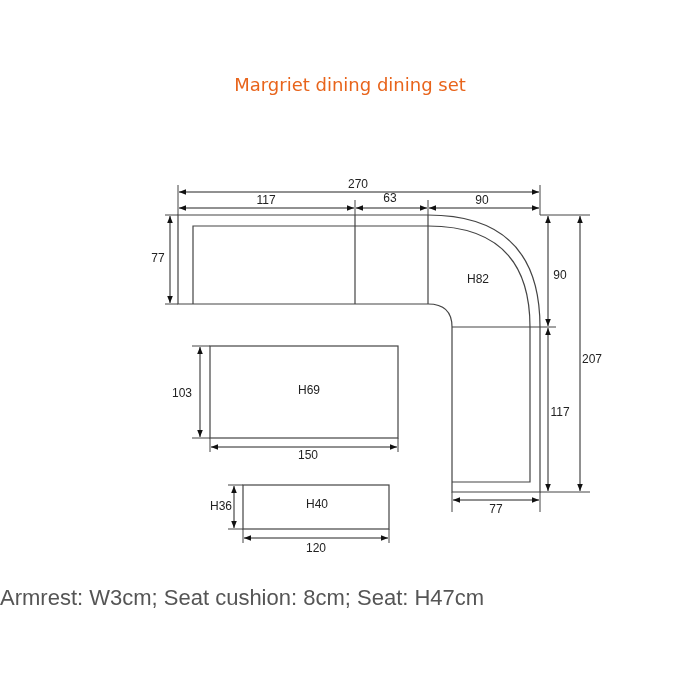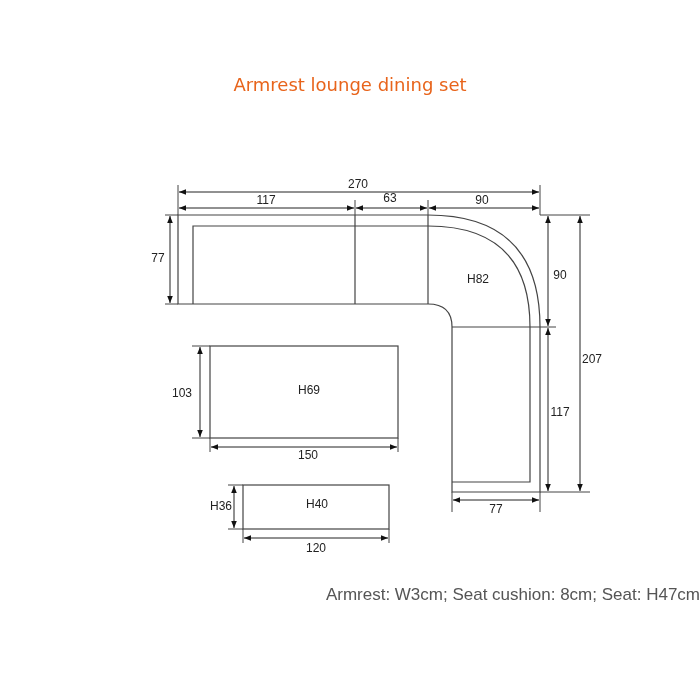--- a/index.html
+++ b/index.html
@@ -1,25 +1,25 @@
 <!DOCTYPE html>
 <html><head>
 <meta charset="utf-8">
 <style>
   html,body{margin:0;padding:0;background:#fff;}
   body{width:700px;height:700px;position:relative;overflow:hidden;font-family:"DejaVu Sans",sans-serif;}
   .title{position:absolute;top:74px;left:0;width:700px;text-align:center;color:#e8641b;font-size:18px;font-family:"DejaVu Sans",sans-serif;}
-  .footer{position:absolute;top:585px;left:0;width:700px;text-align:right;color:#555;font-size:17px;font-family:"Liberation Sans",sans-serif;}
+  .footer{position:absolute;top:585px;left:0;width:700px;text-align:left;color:#555;font-size:22px;font-family:"Liberation Sans",sans-serif;}
   svg{position:absolute;left:0;top:0;}
   svg text{font-family:"Liberation Sans",sans-serif;font-size:12px;fill:#222;}
 </style>
 </head>
 <body>
 
-<div class="title">Armrest lounge dining set</div>
+<div class="title">Margriet dining dining set</div>
 
 <svg width="700" height="700" viewBox="0 0 700 700">
   <defs>
     <marker id="arr" viewBox="0 0 10 10" refX="10" refY="5" markerWidth="7" markerHeight="7" orient="auto-start-reverse">
       <path d="M0,1 L10,5 L0,9 z" fill="#111"></path>
     </marker>
   </defs>
 
   <g stroke="#444" stroke-width="1.2" fill="none">
     <path d="M178,215 L428,215 Q540,215 540,327 L540,492 L452,492 L452,327 Q452,304 428,304 L178,304 Z"></path>

